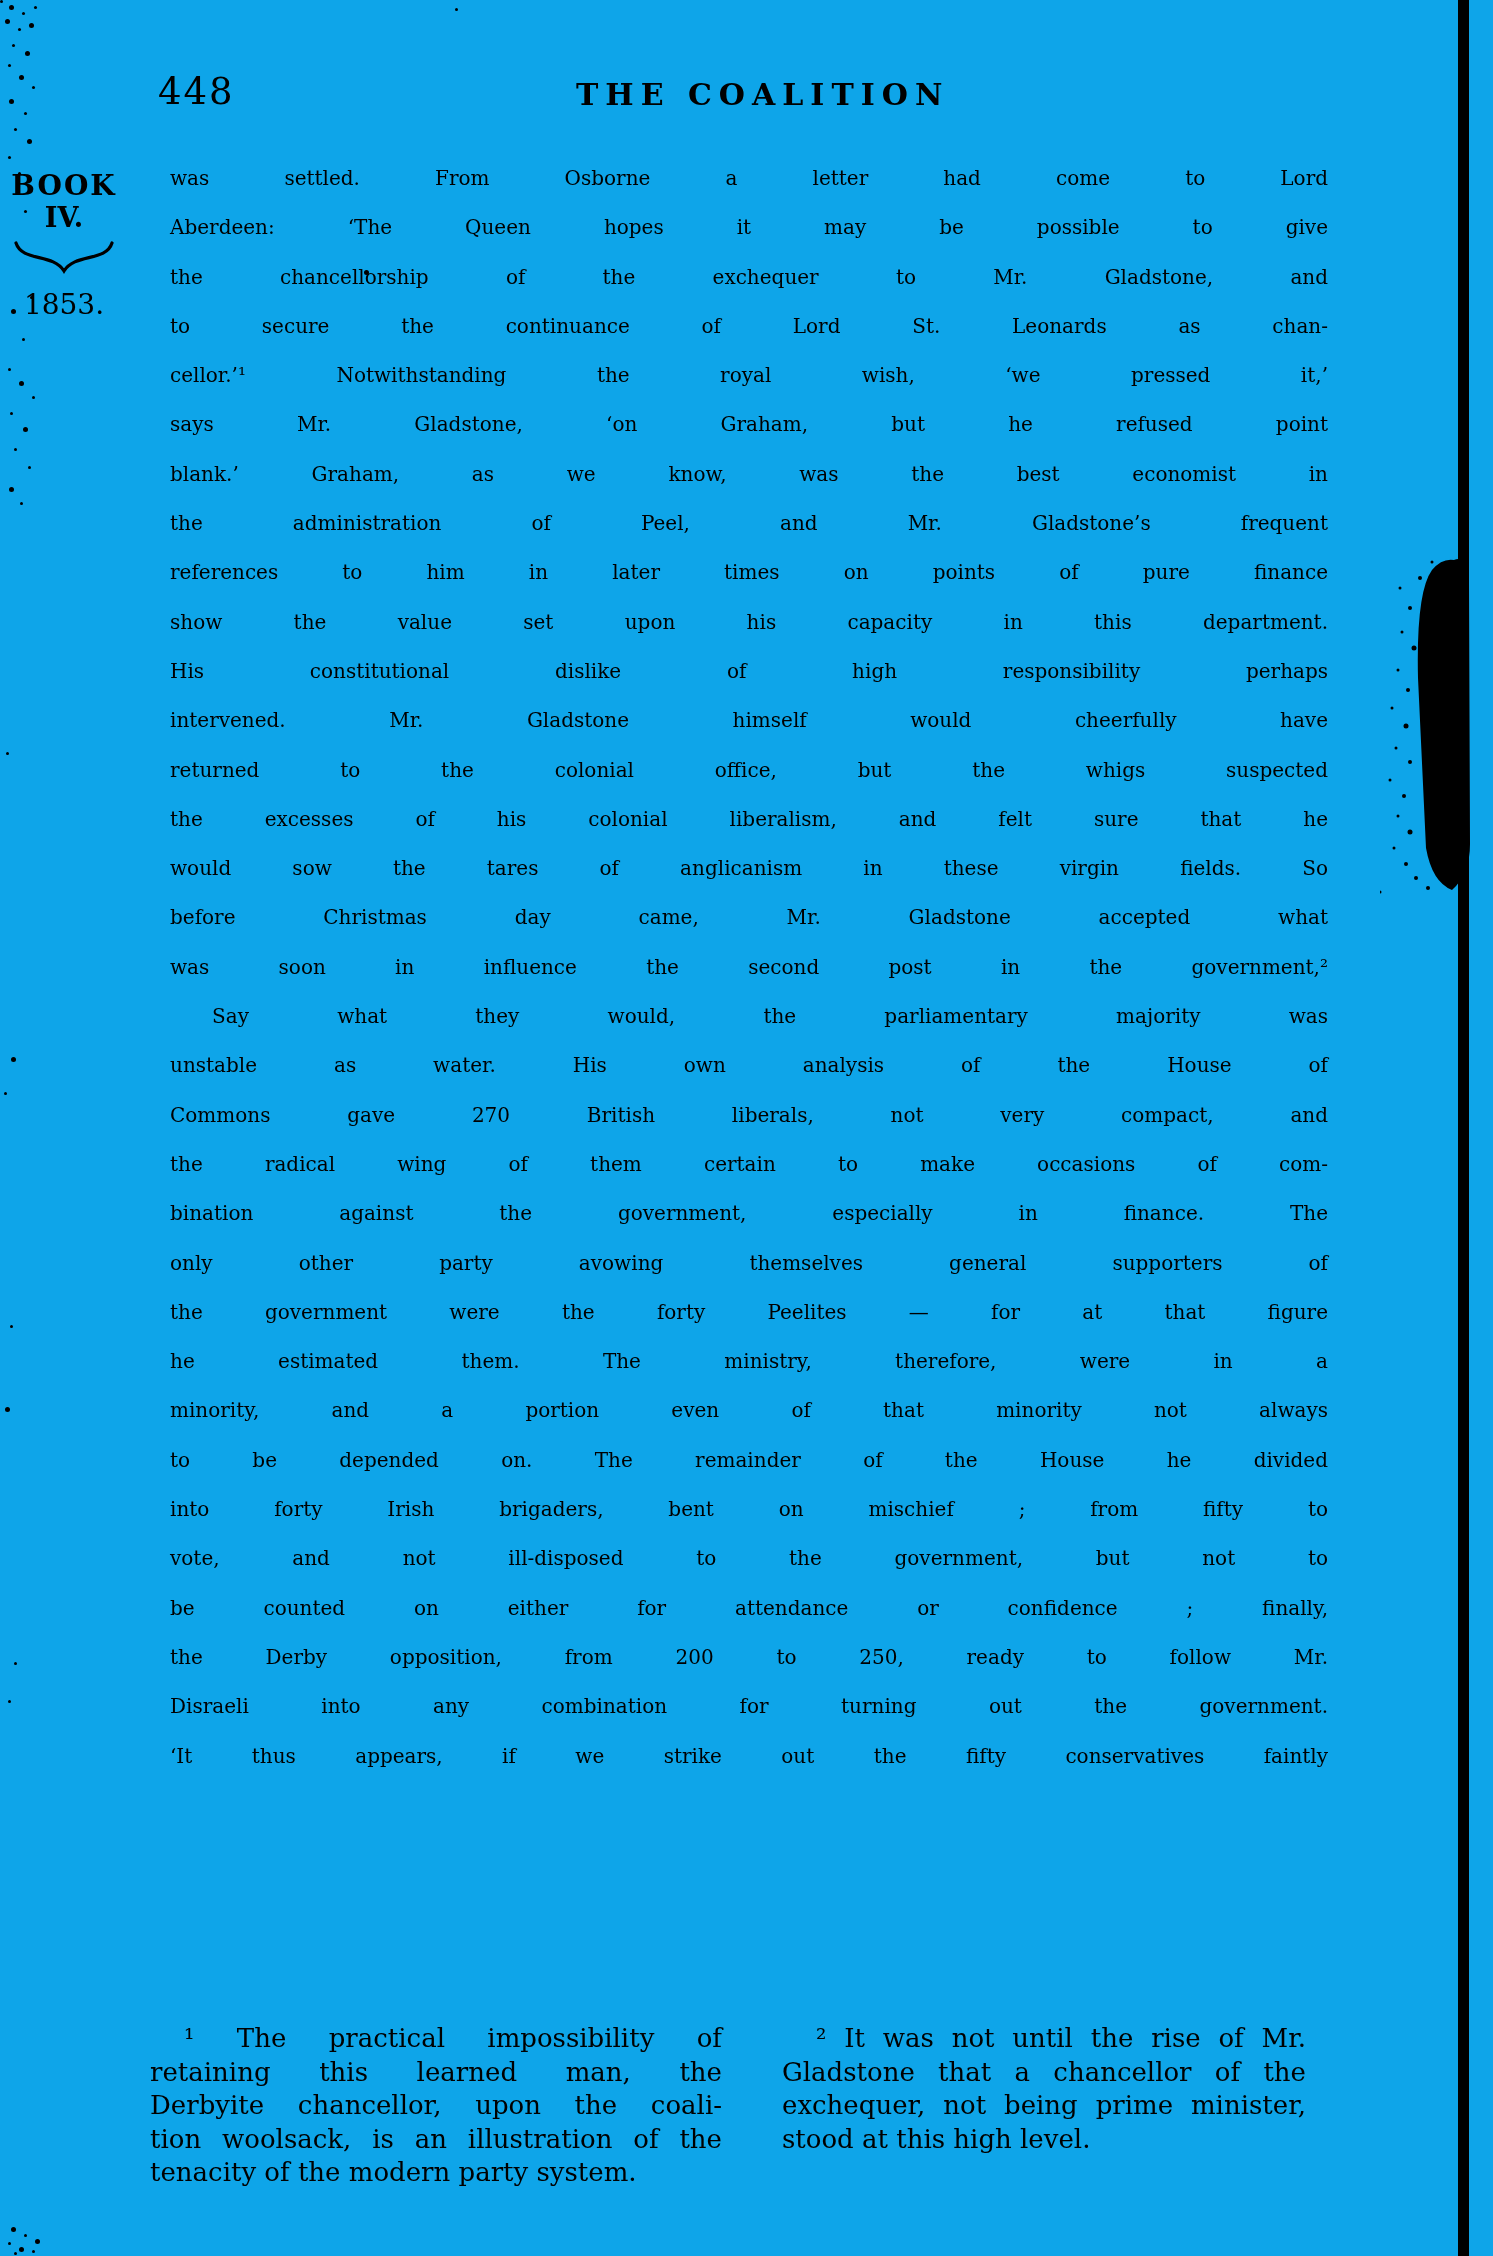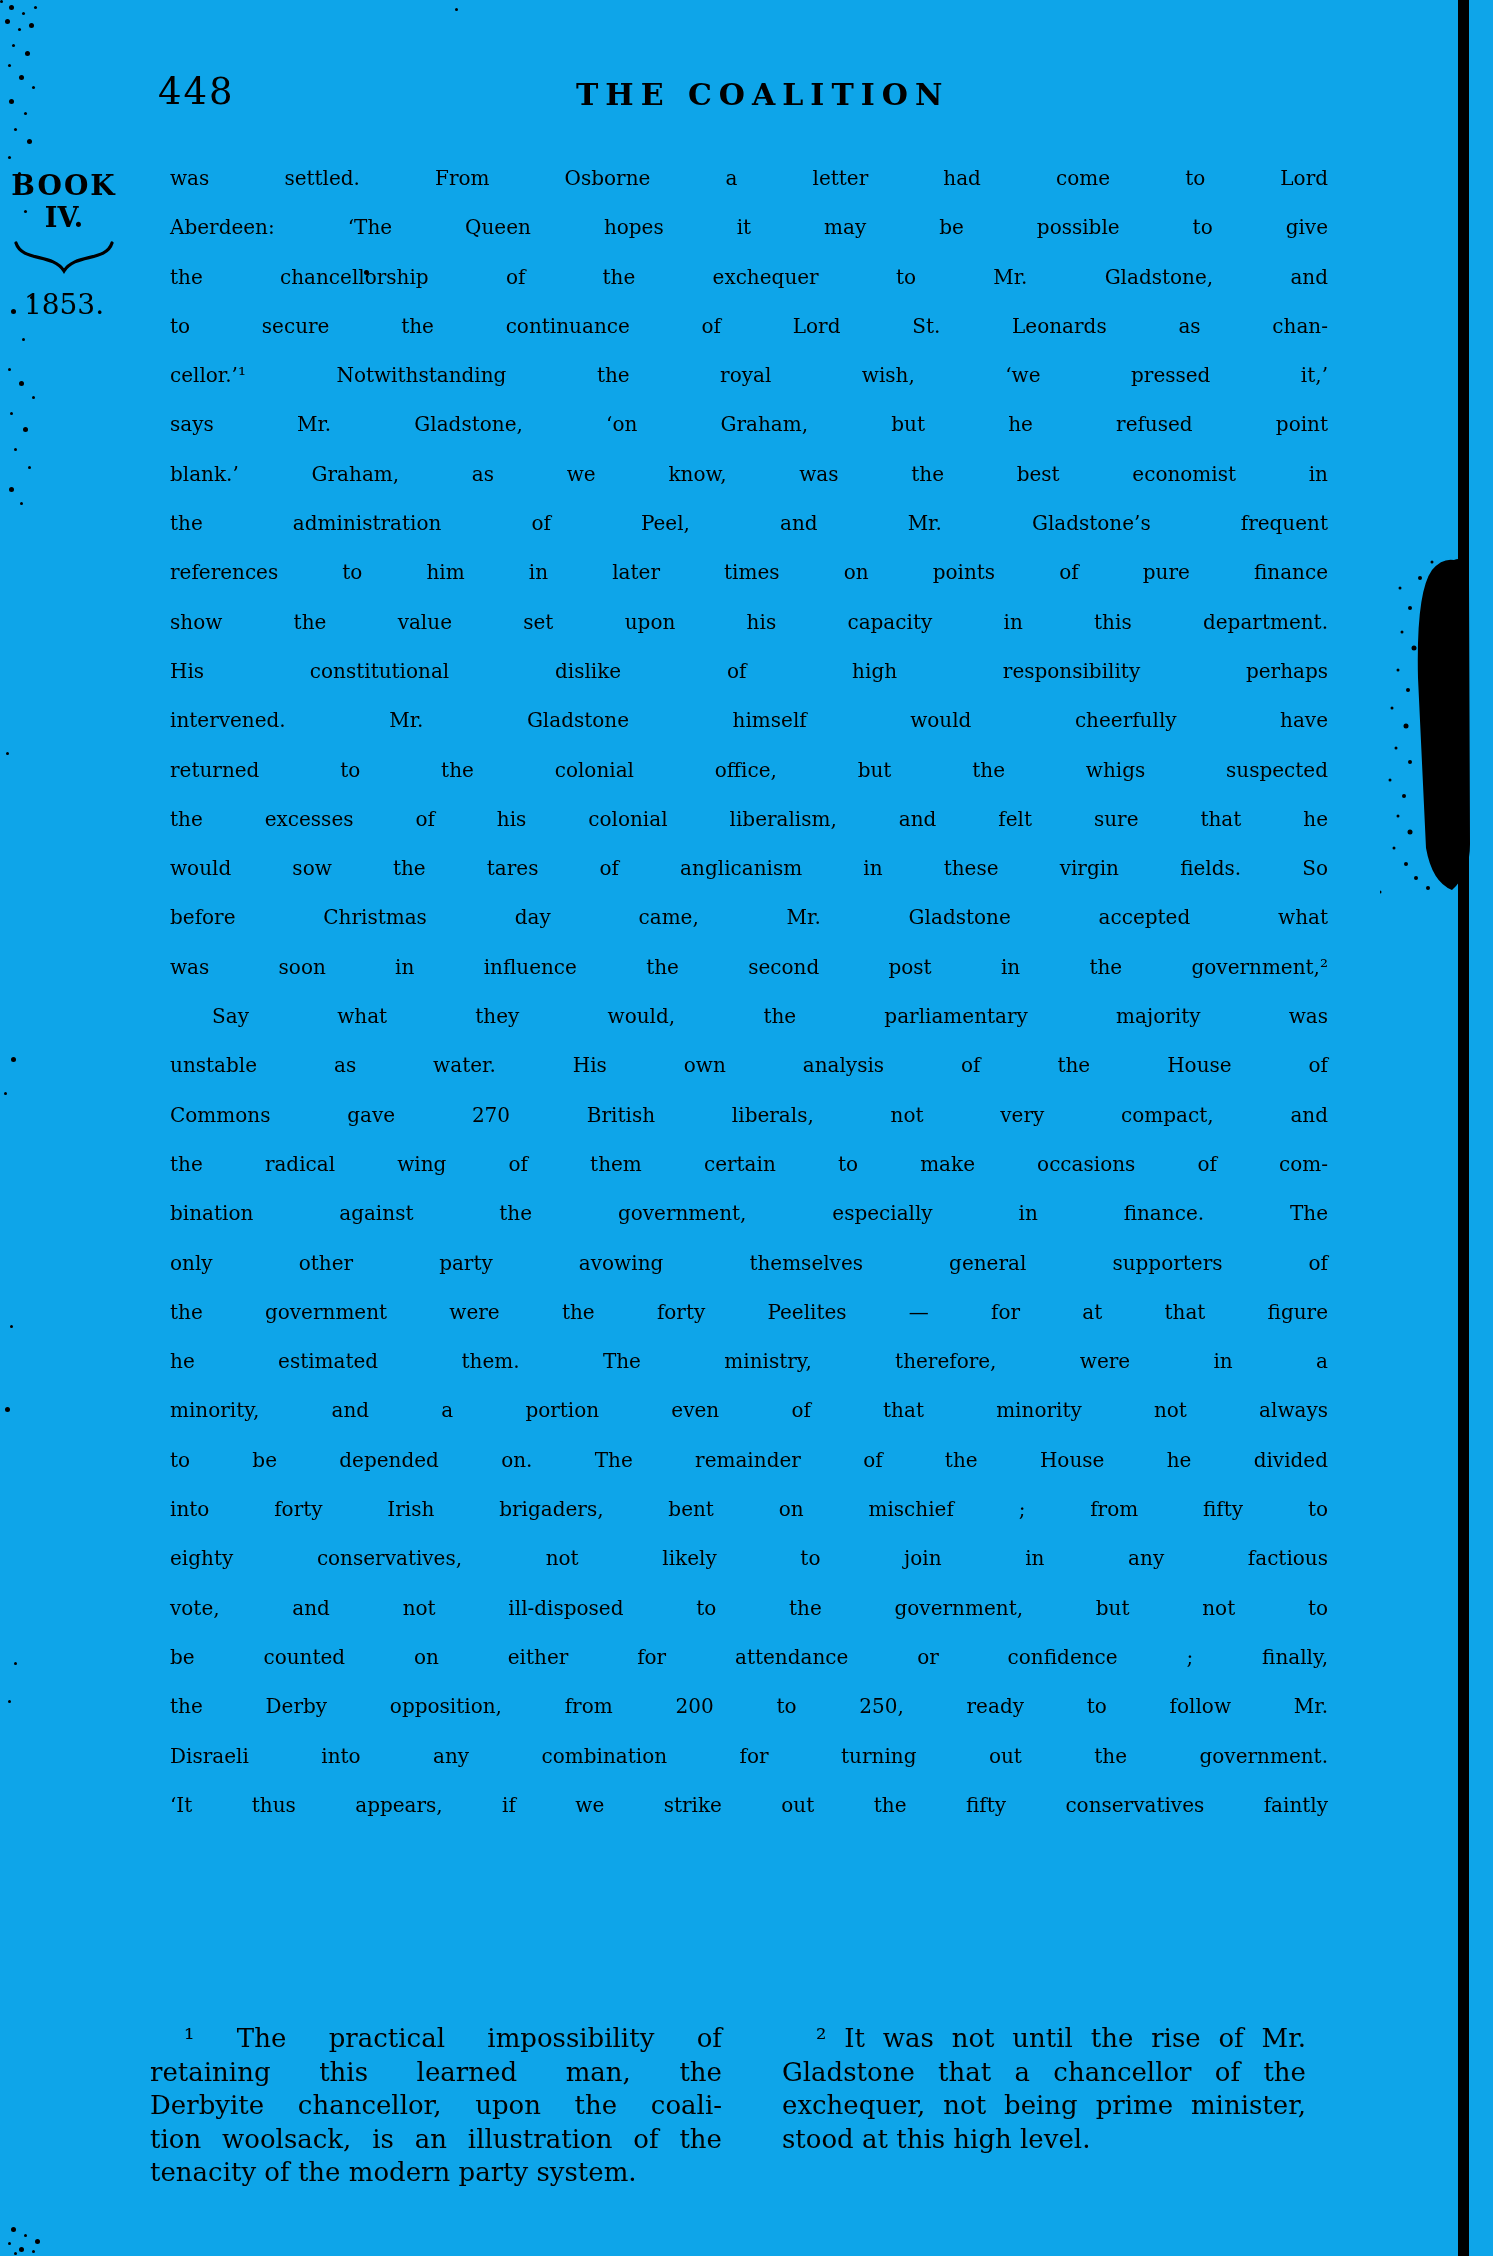--- a/index.html
+++ b/index.html
@@ -124,21 +124,20 @@
       <div class="tline">unstable as water.  His own analysis of the House of</div>
       <div class="tline">Commons gave 270 British liberals, not very compact, and</div>
       <div class="tline">the radical wing of them certain to make occasions of com-</div>
       <div class="tline">bination against the government, especially in finance.  The</div>
       <div class="tline">only other party avowing themselves general supporters of</div>
       <div class="tline">the government were the forty Peelites — for at that figure</div>
       <div class="tline">he estimated them.  The ministry, therefore, were in a</div>
       <div class="tline">minority, and a portion even of that minority not always</div>
       <div class="tline">to be depended on.  The remainder of the House he divided</div>
       <div class="tline">into forty Irish brigaders, bent on mischief ; from fifty to</div>
-      <div class="tline">eighty conservatives, not likely to join in any factious</div>
       <div class="tline">vote, and not ill-disposed to the government, but not to</div>
       <div class="tline">be counted on either for attendance or confidence ; finally,</div>
       <div class="tline">the Derby opposition, from 200 to 250, ready to follow Mr.</div>
       <div class="tline">Disraeli into any combination for turning out the government.</div>
       <div class="tline">‘It thus appears, if we strike out the fifty conservatives faintly</div>
     </div>
 
   <div class="footnotes">
     <div class="fncol left">
         <div class="fline indent">¹ The practical impossibility of</div>

